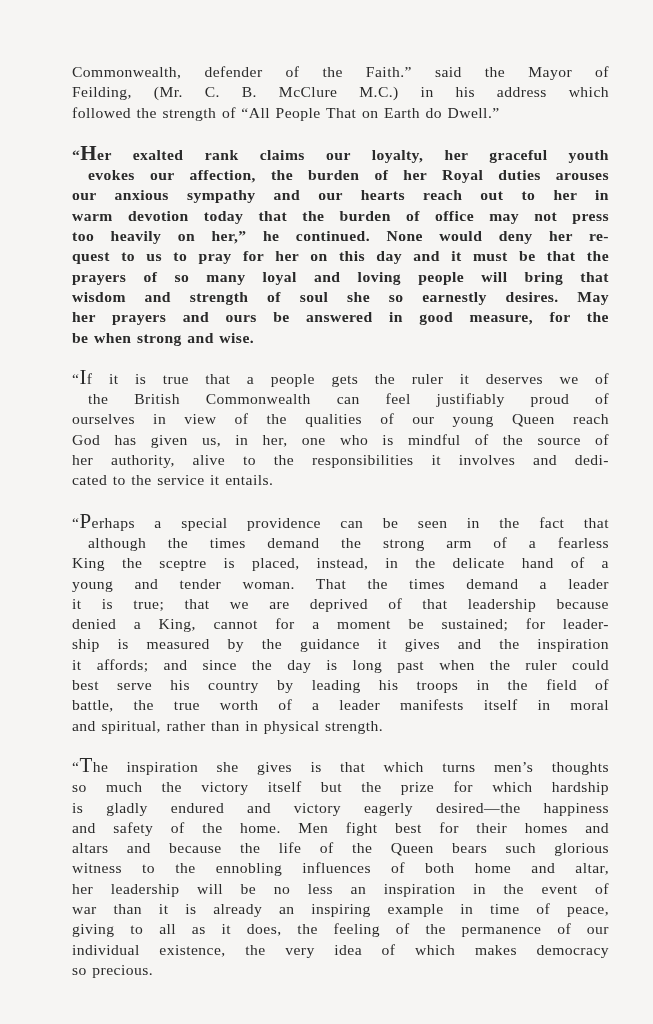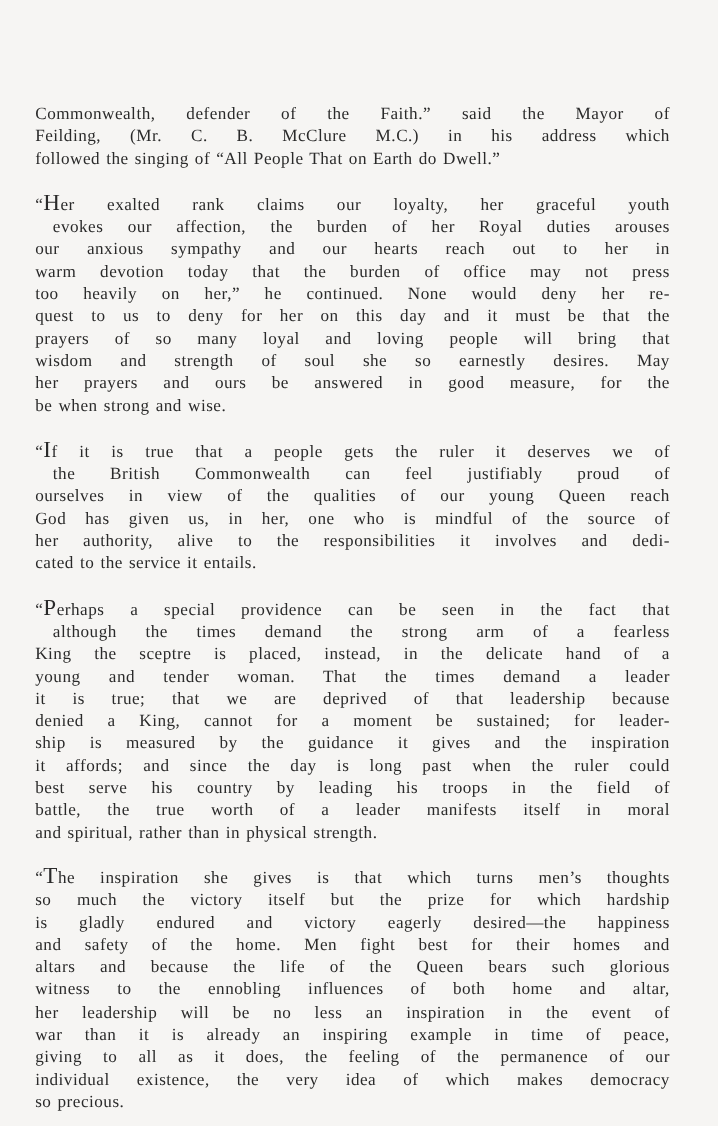--- a/index.html
+++ b/index.html
@@ -6,22 +6,21 @@
   body {
     width: 653px; height: 1024px; overflow: hidden;
     background: #f6f5f3;
     font-family: "Liberation Serif", "DejaVu Serif", serif;
     color: #2a2a2a;
   }
   .page {
     position: relative;
     width: 653px; height: 972px;
     box-sizing: border-box;
-    padding: 62px 44px 0 32px;
-    margin-top: 32px;
+    padding: 62px 44px 0 72px;
   }
   .para {
     margin: 0;
     font-size: 15.6px;
     line-height: 20.3px;
     letter-spacing: 0.45px;
     word-spacing: 1.2px;
     text-align: justify;
   }
   .line {
@@ -30,42 +29,42 @@
     text-align: justify;
     text-align-last: justify;
   }
   .line.last { text-align-last: left; }
   .line.indent { padding-left: 16px; }
   .dropcap {
     font-size: 21px;
     line-height: 10px;
   }
   #p0 { margin-bottom: 22px; }
-  #p1 { margin-bottom: 21px; }
+  #p1 { margin-bottom: 21px; font-weight: bold; }
   #p2 { margin-bottom: 22px; }
   #p3 { margin-bottom: 21px; }
 </style>
 </head>
 <body>
 
 <div class="page">
 
   <p class="para" id="p0">
     <span class="line">Commonwealth, defender of the Faith.” said the Mayor of</span>
     <span class="line">Feilding, (Mr. C. B. McClure M.C.) in his address which</span>
-    <span class="line last">followed the singing of “All People That on Earth do Dwell.”</span>
+    <span class="line last">followed the strength of “All People That on Earth do Dwell.”</span>
   </p>
 
   <p class="para" id="p1">
     <span class="line"><span>“</span><span class="dropcap">H</span><span>er exalted rank claims our loyalty, her graceful youth</span></span>
     <span class="line indent">evokes our affection, the burden of her Royal duties arouses</span>
     <span class="line">our anxious sympathy and our hearts reach out to her in</span>
     <span class="line">warm devotion today that the burden of office may not press</span>
     <span class="line">too heavily on her,” he continued. None would deny her re-</span>
-    <span class="line">quest to us to deny for her on this day and it must be that the</span>
+    <span class="line">quest to us to pray for her on this day and it must be that the</span>
     <span class="line">prayers of so many loyal and loving people will bring that</span>
     <span class="line">wisdom and strength of soul she so earnestly desires. May</span>
     <span class="line">her prayers and ours be answered in good measure, for the</span>
     <span class="line last">be when strong and wise.</span>
   </p>
 
   <p class="para" id="p2">
     <span class="line"><span>“</span><span class="dropcap">I</span><span>f it is true that a people gets the ruler it deserves we of</span></span>
     <span class="line indent">the British Commonwealth can feel justifiably proud of</span>
     <span class="line">ourselves in view of the qualities of our young Queen reach</span>

